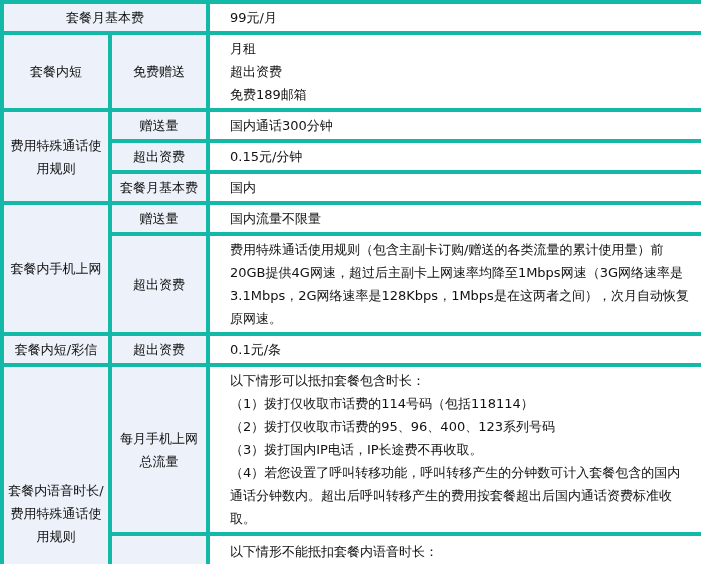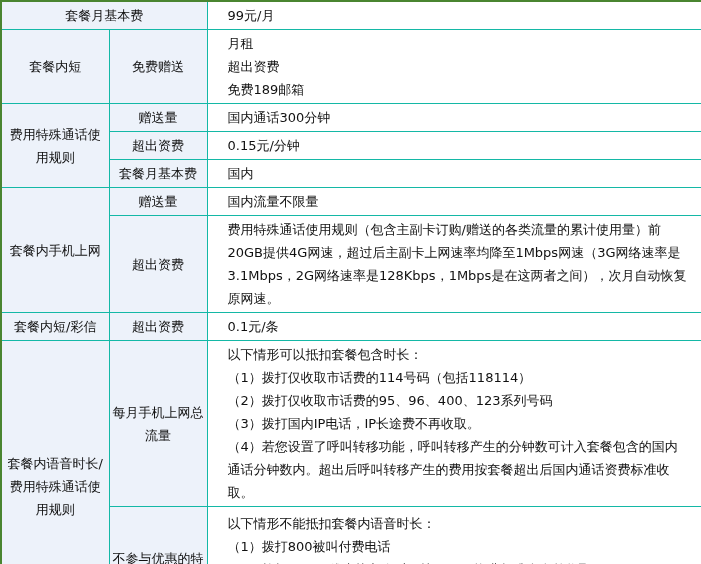--- a/index.html
+++ b/index.html
@@ -16,21 +16,21 @@
   }
   table.plan {
     width: 701px;
     border-collapse: collapse;
     table-layout: fixed;
     border: 2px solid #4a8530;
     font-size: 13px;
     color: #111111;
   }
   table.plan td {
-    border: 1px solid #14b8a6;
+    border: 4px solid #14b8a6;
     vertical-align: middle;
     line-height: 23px;
     overflow: hidden;
   }
   td.cat, td.sub {
     background: #edf2fa;
     text-align: center;
     padding: 1px 2px;
   }
   td.val {

